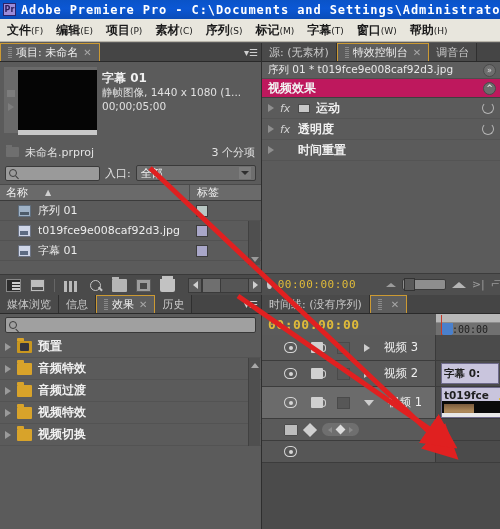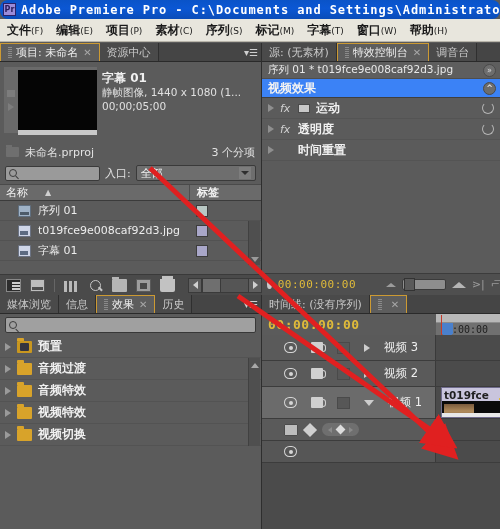--- a/index.html
+++ b/index.html
@@ -13,21 +13,20 @@
     -webkit-font-smoothing: none;
   }
   .app { position: relative; width: 500px; height: 529px; }
 
   
   .titlebar {
     position: absolute; left: 0; top: 0; width: 500px; height: 19px;
     background: linear-gradient(180deg,#0a53c8 0%,#0b57d4 45%,#0a4cb8 100%);
     display: flex; align-items: center; padding-left: 3px;
     overflow: hidden;
-    border-radius: 8px;
   }
   .pr-logo {
     width: 13px; height: 13px; background: #9b8bd8;
     border: 1px solid #2c2268; color: #2a1d5c;
     font-size: 8px; font-weight: bold; line-height: 12px;
     text-align: center; flex: 0 0 auto; margin-right: 5px;
     font-family: "DejaVu Sans", sans-serif;
   }
   .title-text {
     color: #ffffff; font-size: 12px; font-weight: bold;
@@ -158,21 +157,21 @@
     border-top:4px solid #2f2f2f;
   }
 
   .list-header {
     height: 17px; background: #6a6a6a; display: flex; align-items: center;
     border-top: 1px solid #4a4a4a; border-bottom: 1px solid #3b3b3b;
     font-size: 11px; color: #f2f2f2;
   }
   .list-header .c-name { flex: 1 1 auto; padding-left: 6px; display: flex; align-items: center; gap: 17px; }
   .list-header .sortarrow { font-size: 8px; color: #d0d0d0; }
-  .list-header .c-label { width: 72px; padding-left: 7px; border-left: 1px solid #4e4e4e; font-weight: bold; }
+  .list-header .c-label { width: 72px; padding-left: 7px; border-left: 1px solid #4e4e4e; }
 
   .list-body { background: #5b5b5b; }
   .list-row {
     height: 20px; display: flex; align-items: center;
     border-bottom: 1px solid #525252;
   }
   .list-row .ic {
     width: 13px; height: 12px; margin-left: 18px; margin-right: 7px;
     flex: 0 0 auto; position: relative;
   }
@@ -316,21 +315,21 @@
     height: 17px; background: #5e5e5e; border-bottom: 1px solid #4e4e4e;
     display: flex; align-items: center; padding: 0 4px 0 6px;
     font-size: 10.5px; color: #e8e8e8;
   }
   .ec-clipline .rbtn {
     margin-left: auto; width: 13px; height: 13px; border-radius: 50%;
     background: #6d6d6d; border: 1px solid #4a4a4a; color: #ddd;
     font-size: 8px; line-height: 11px; text-align: center;
   }
   .ec-header {
-    height: 19px; background: #3b82f6; border-bottom: 1px solid #3f3f3f;
+    height: 19px; background: #be185d; border-bottom: 1px solid #3f3f3f;
     display: flex; align-items: center; padding: 0 4px 0 6px;
     font-size: 12px; font-weight: bold; color: #f2f2f2;
   }
   .ec-header .rbtn {
     margin-left: auto; width: 13px; height: 13px; border-radius: 50%;
     background: #6d6d6d; border: 1px solid #4a4a4a; color: #ddd;
     font-size: 8px; line-height: 11px; text-align: center;
   }
   .ec-row {
     height: 21px; display: flex; align-items: center; gap: 6px;
@@ -522,23 +521,20 @@
     <div class="menu-item"><span>窗口</span><span class="mn">(W)</span></div>
     <div class="menu-item"><span>帮助</span><span class="mn">(H)</span></div>
   </div>
 
   <div class="project-panel">
     <div class="panel-tabbar">
       <div class="tab active">
         <span class="grip"></span>
         <span>项目: 未命名</span>
         <span class="x">✕</span>
-      </div>
-      <div class="tab">
-        <span>资源中心</span>
       </div>
       <div class="tab-spacer"></div>
       <div class="panel-menu-btn">▾☰</div>
     </div>
 
     <div class="proj-preview">
       <div class="thumb-wrap">
         <div class="thumb-ctrls">
           <i></i>
           <i class="play"></i>
@@ -653,26 +649,26 @@
 
     <div class="fx-list">
       <div class="fx-row">
         <span class="tri"></span>
         <span class="fic preset"></span>
         <span class="fname">预置</span>
       </div>
       <div class="fx-row">
         <span class="tri"></span>
         <span class="fic"></span>
-        <span class="fname">音频过渡</span>
+        <span class="fname">音频特效</span>
       </div>
       <div class="fx-row">
         <span class="tri"></span>
         <span class="fic"></span>
-        <span class="fname">音频特效</span>
+        <span class="fname">音频过渡</span>
       </div>
       <div class="fx-row">
         <span class="tri"></span>
         <span class="fic"></span>
         <span class="fname">视频特效</span>
       </div>
       <div class="fx-row">
         <span class="tri"></span>
         <span class="fic"></span>
         <span class="fname">视频切换</span>
@@ -787,20 +783,25 @@
 
       <div class="trk v2">
         <div class="hdr">
           <span class="eye">
               <i></i>
             </span>
           <span class="lock"></span>
           <span class="pad"></span>
           <span class="tri"></span>
           <span class="tname">视频 2</span>
+        </div>
+        <div class="content">
+          <div class="clip title-clip">
+            <span class="cl">字幕 0:</span>
+          </div>
         </div>
       </div>
 
       <div class="trk v1" style="height:32px">
         <div class="hdr">
           <span class="eye">
               <i></i>
             </span>
           <span class="lock"></span>
           <span class="pad"></span>

